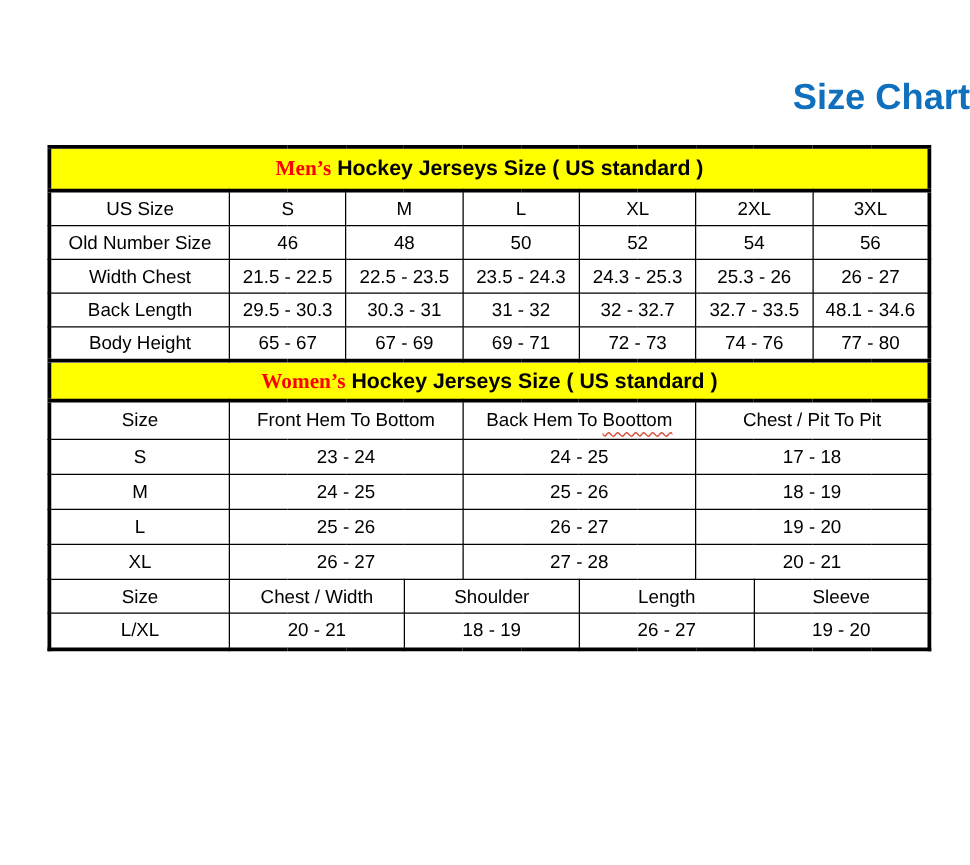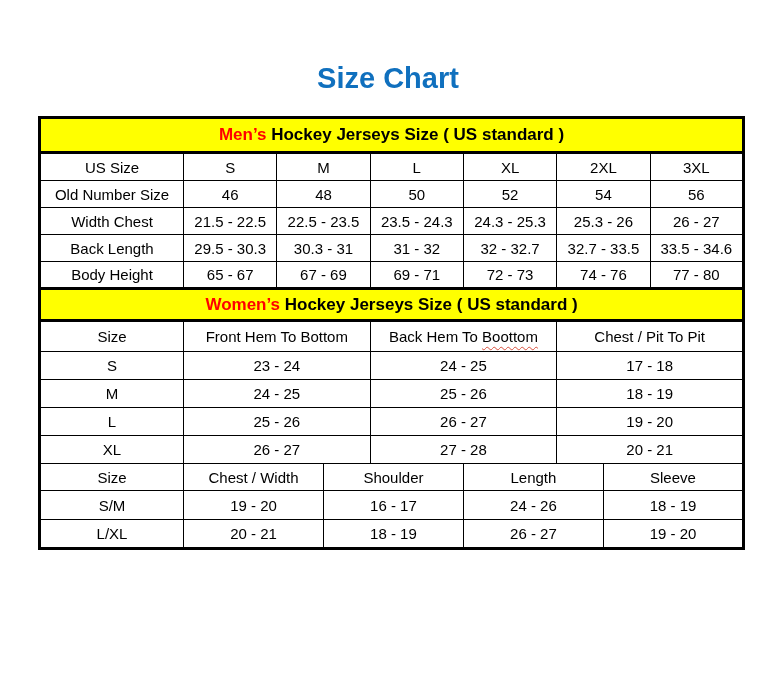--- a/index.html
+++ b/index.html
@@ -7,21 +7,21 @@
     margin: 0; padding: 0;
     width: 776px; height: 692px;
     background: #ffffff;
     font-family: "Liberation Sans", sans-serif;
     color: #000000;
     overflow: hidden;
   }
   .page-title {
     margin: 62px 0 0 0;
     width: 776px;
-    text-align: center;
+    text-align: right;
     font-size: 29px;
     font-weight: 700;
     color: #1070BE;
     letter-spacing: 0px;
   }
   .chart-wrap {
     margin: 21px 0 0 38px;
     width: 704px;
   }
   table.size-chart {
@@ -42,21 +42,21 @@
   tr.section td {
     background: #FFFF00;
     font-weight: 700;
     font-size: 17px;
     border-top: 3px solid #000000;
     border-bottom: 3px solid #000000;
     height: 35px;
   }
   tr.sec-w td { height: 32px; }
   tr.sec-y td { height: 29px; }
-  .hl { color: #FF0000; }
+  .hl { color: #FF0000; font-family: Liberation Serif, serif; }
   tr.colhead th { font-weight: 400; height: 28px; }
   tr.colhead.w-head th { height: 31px; }
   tr.colhead.y-head th { height: 27px; }
   tr.data td { height: 27px; font-weight: 400; }
   tr.data.w-row td { height: 28px; }
   tr.data.y-row td { height: 29px; }
   td.lbl-b { font-weight: 700; }
   .squiggle {
     text-decoration-line: underline;
     text-decoration-style: wavy;
@@ -120,21 +120,21 @@
         <td colspan="2">25.3 - 26</td>
         <td colspan="2">26 - 27</td>
       </tr>
       <tr class="data">
         <td>Back Length</td>
         <td colspan="2">29.5 - 30.3</td>
         <td colspan="2">30.3 - 31</td>
         <td colspan="2">31 - 32</td>
         <td colspan="2">32 - 32.7</td>
         <td colspan="2">32.7 - 33.5</td>
-        <td colspan="2">33.5 - 34.6</td>
+        <td colspan="2">48.1 - 34.6</td>
       </tr>
       <tr class="data">
         <td>Body Height</td>
         <td colspan="2">65 - 67</td>
         <td colspan="2">67 - 69</td>
         <td colspan="2">69 - 71</td>
         <td colspan="2">72 - 73</td>
         <td colspan="2">74 - 76</td>
         <td colspan="2">77 - 80</td>
       </tr>
@@ -174,27 +174,20 @@
       </tr>
 
       <tr class="colhead y-head">
         <th>Size</th>
         <th colspan="3">Chest / Width</th>
         <th colspan="3">Shoulder</th>
         <th colspan="3">Length</th>
         <th colspan="3">Sleeve</th>
       </tr>
       <tr class="data y-row">
-        <td class="lbl-b">S/M</td>
-        <td colspan="3">19 - 20</td>
-        <td colspan="3">16 - 17</td>
-        <td colspan="3">24 - 26</td>
-        <td colspan="3">18 - 19</td>
-      </tr>
-      <tr class="data y-row">
         <td class="lbl-b">L/XL</td>
         <td colspan="3">20 - 21</td>
         <td colspan="3">18 - 19</td>
         <td colspan="3">26 - 27</td>
         <td colspan="3">19 - 20</td>
       </tr>
 
     </tbody>
   </table>
 </div>

